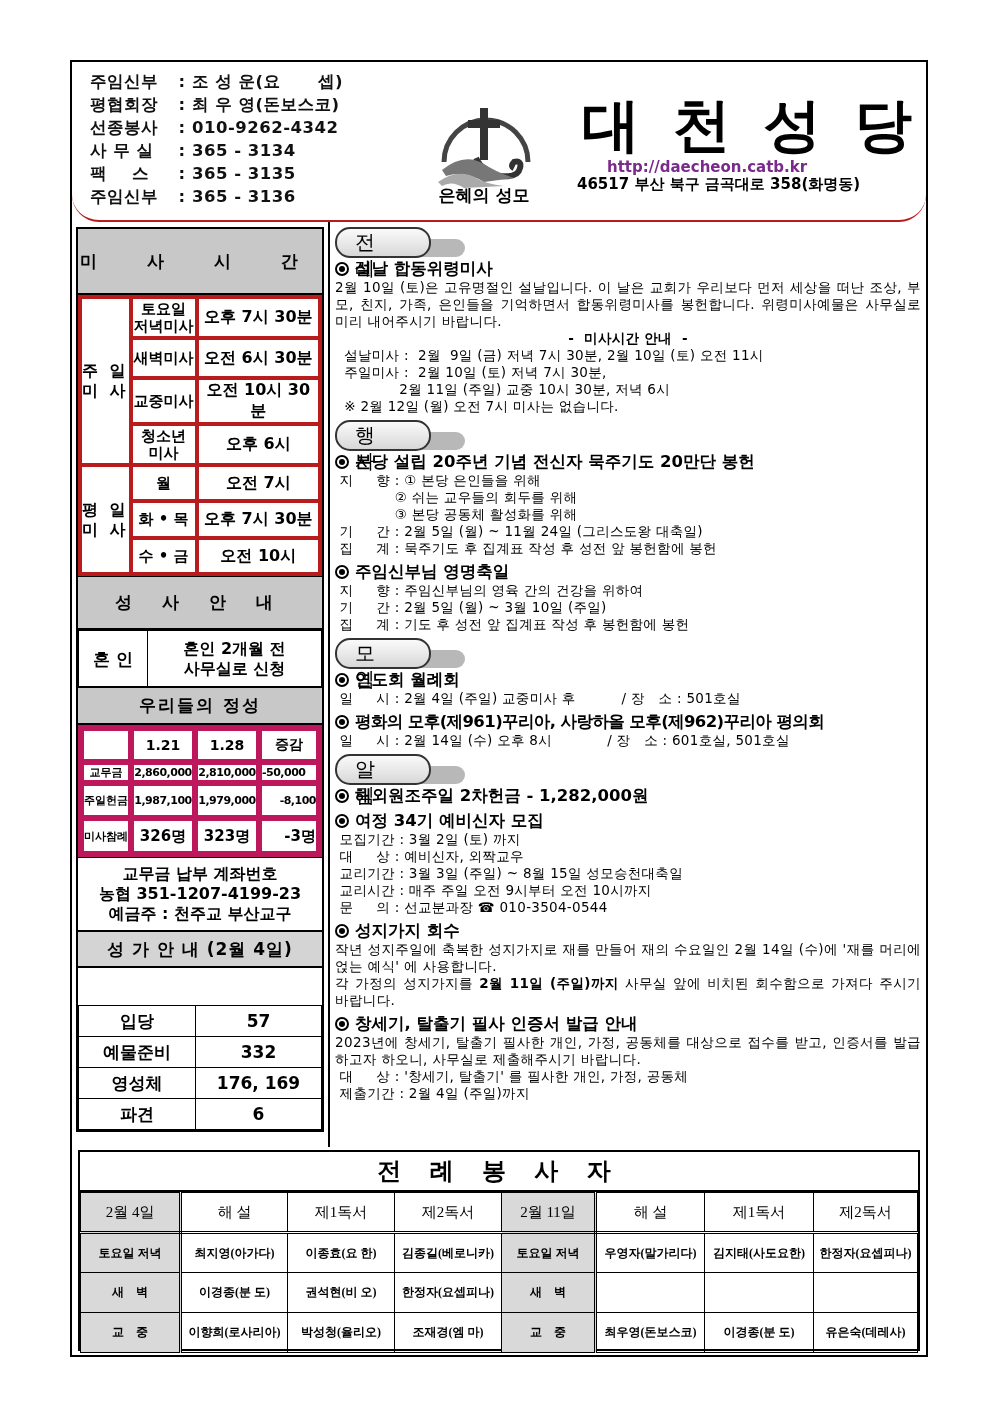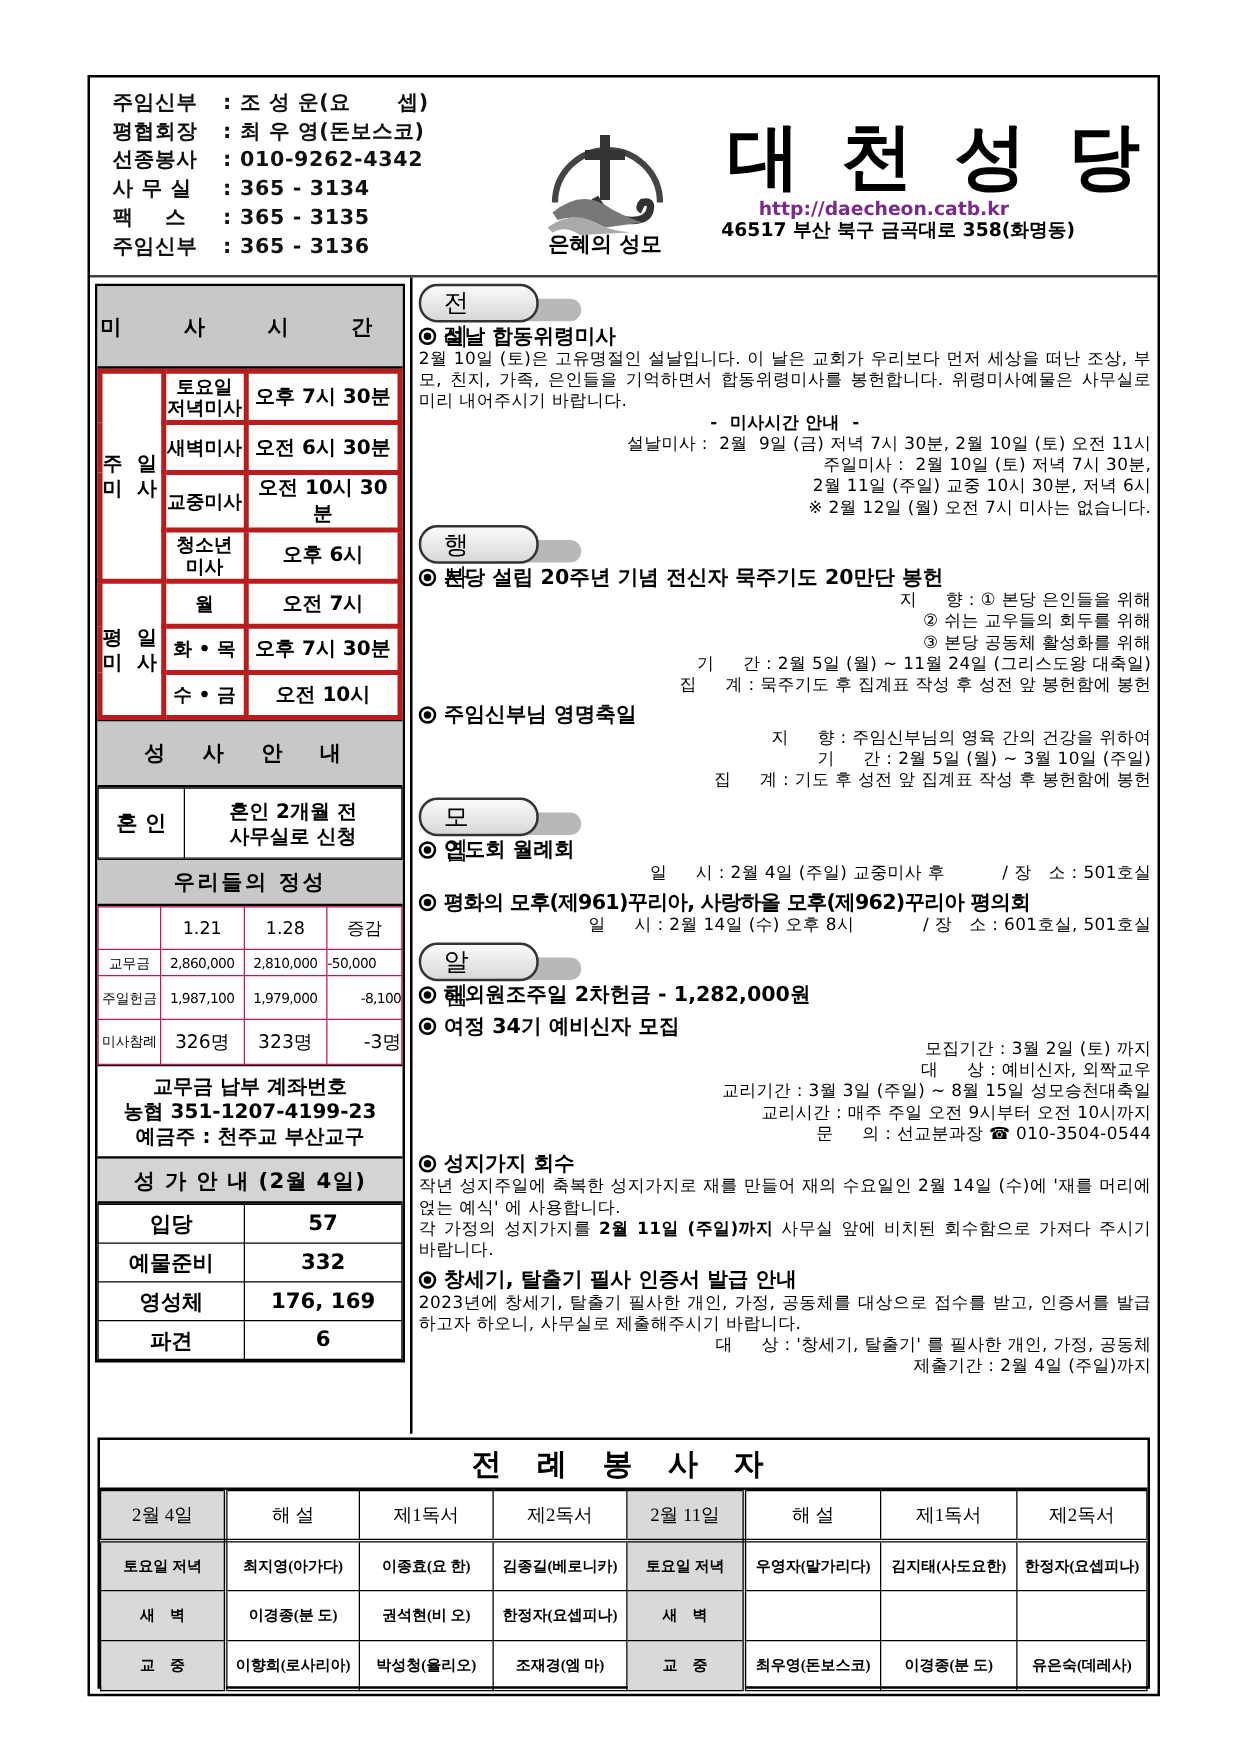--- a/index.html
+++ b/index.html
@@ -2,21 +2,21 @@
 <html><head>
 <meta charset="utf-8">
 <style>
   * { box-sizing: border-box; margin: 0; padding: 0; }
   html, body { width: 992px; height: 1403px; background: #ffffff; }
   body { position: relative; font-family: "DejaVu Sans", sans-serif; color: #000; }
 
   .page { position: absolute; left: 70px; top: 60px; width: 858px; height: 1297px; border: 2px solid #000; }
 
   
-  .header { position: absolute; left: 0; top: 0; width: 854px; height: 160px; border-bottom: 2px solid #404040; }
+  .header { position: absolute; left: 0; top: 0; width: 854px; height: 160px; border-bottom: 2px solid #b91c1c; border-radius: 27px; }
   .contact { position: absolute; left: 18px; top: 8px; }
   .contact-row { display: flex; height: 23px; align-items: center; font-size: 16.5px; font-weight: bold; letter-spacing: 0.5px; color: #111; }
   .contact-label { width: 82px; display: flex; justify-content: space-between; }
   .contact-colon { width: 20px; text-align: center; }
   .logo { position: absolute; left: 352px; top: 28px; width: 120px; height: 120px; }
   .logo-caption { position: absolute; left: 352px; top: 122px; width: 120px; text-align: center; font-size: 17px; font-weight: bold; }
   .title { position: absolute; left: 510px; top: 28px; width: 330px; display: flex; justify-content: space-between; font-size: 58px; font-weight: bold; line-height: 70px; }
   .url { position: absolute; left: 535px; top: 96px; font-size: 15px; font-weight: bold; color: #7a2a8a; }
   .address { position: absolute; left: 505px; top: 113px; font-size: 15px; font-weight: bold; }
 
@@ -24,36 +24,36 @@
   .leftcol { position: absolute; left: 4px; top: 165px; width: 248px; border: 2px solid #000; }
   .lc-head { background: #c8c8c8; border-bottom: 2px solid #000; text-align: center; font-weight: bold; font-size: 17px; letter-spacing: 4px; display: flex; align-items: center; justify-content: center; }
   .mass-table { width: 100%; border-collapse: collapse; }
   .mass-table td { border: 4px solid #b91c1c; text-align: center; font-weight: bold; font-size: 16px; }
   .mass-table td.grp { width: 50px; font-size: 16px; line-height: 20px; }
   .mass-table td.kind { width: 66px; font-size: 15px; line-height: 17px; }
   .mass-table td.time { font-size: 16px; }
   .info-table { width: 100%; border-collapse: collapse; }
   .info-table td { border: 1px solid #000; text-align: center; font-weight: bold; font-size: 16px; line-height: 20px; }
   .offer-table { width: 100%; border-collapse: collapse; }
-  .offer-table td { border: 1px solid #be185d; text-align: center; font-weight: normal; margin-top: 40px; }
+  .offer-table td { border: 6px solid #be185d; text-align: center; font-weight: bold; margin-top: 40px; }
   .account { border-bottom: 2px solid #000; text-align: center; font-weight: bold; font-size: 16px; line-height: 20px; padding: 6px 0; }
-  .music-table { width: 100%; border-collapse: collapse; }
+  .music-table { width: 100%; border-collapse: collapse; margin-top: 37px; }
   .music-table td { border: 1px solid #000; text-align: center; font-weight: bold; font-size: 17px; height: 31px; }
 
   .vline { position: absolute; left: 256px; top: 160px; width: 2px; height: 925px; background: #000; }
 
   
   .rightcol { position: absolute; left: 263px; top: 165px; width: 586px; font-family: "DejaVu Sans", sans-serif; }
   .section-tag { position: relative; width: 102px; height: 30px; margin-bottom: 2px; }
   .section-tag .pill { position: absolute; left: 0; top: 0; width: 96px; height: 31px; border: 2px solid #333; border-radius: 15px; background: linear-gradient(#fafafa, #d8d8d8); font-size: 20px; letter-spacing: 18px; padding-left: 18px; line-height: 26px; z-index: 2; }
   .section-tag .shadow { position: absolute; left: 60px; top: 12px; width: 70px; height: 18px; background: #b8b8b8; border-radius: 0 12px 12px 0; z-index: 1; }
   .item-title { font-size: 16.5px; font-weight: bold; line-height: 20px; display: flex; align-items: center; }
   .bullet { width: 14px; height: 14px; border: 2px solid #000; border-radius: 50%; position: relative; margin-right: 6px; flex: none; }
   .bullet::after { content: ""; position: absolute; left: 2px; top: 2px; width: 6px; height: 6px; background: #000; border-radius: 50%; }
-  .txt { font-size: 13.5px; line-height: 17px; white-space: pre; letter-spacing: 0.3px; text-align: right; }
+  .txt { font-size: 13.5px; line-height: 17px; white-space: pre; letter-spacing: 0.3px; }
   .para { font-size: 13.5px; line-height: 17px; letter-spacing: 0.4px; text-align: justify; }
   .center { text-align: center; font-weight: bold; }
   .gap { height: 5px; }
 
   
   .bottom { position: absolute; left: 6px; top: 1088px; width: 842px; height: 201px; border: 2px solid #000; }
   .bottom-title { height: 40px; border-bottom: 2px solid #000; text-align: center; font-size: 24px; font-weight: bold; letter-spacing: 10px; line-height: 38px; }
   .duty-table { width: 100%; border-collapse: collapse; table-layout: fixed; font-family: Liberation Serif, serif; }
   .duty-table td { border: 1px solid #000; text-align: center; height: 40px; font-size: 12px; font-weight: bold; }
   .duty-table td.hdr { font-size: 15px; font-weight: normal; }

